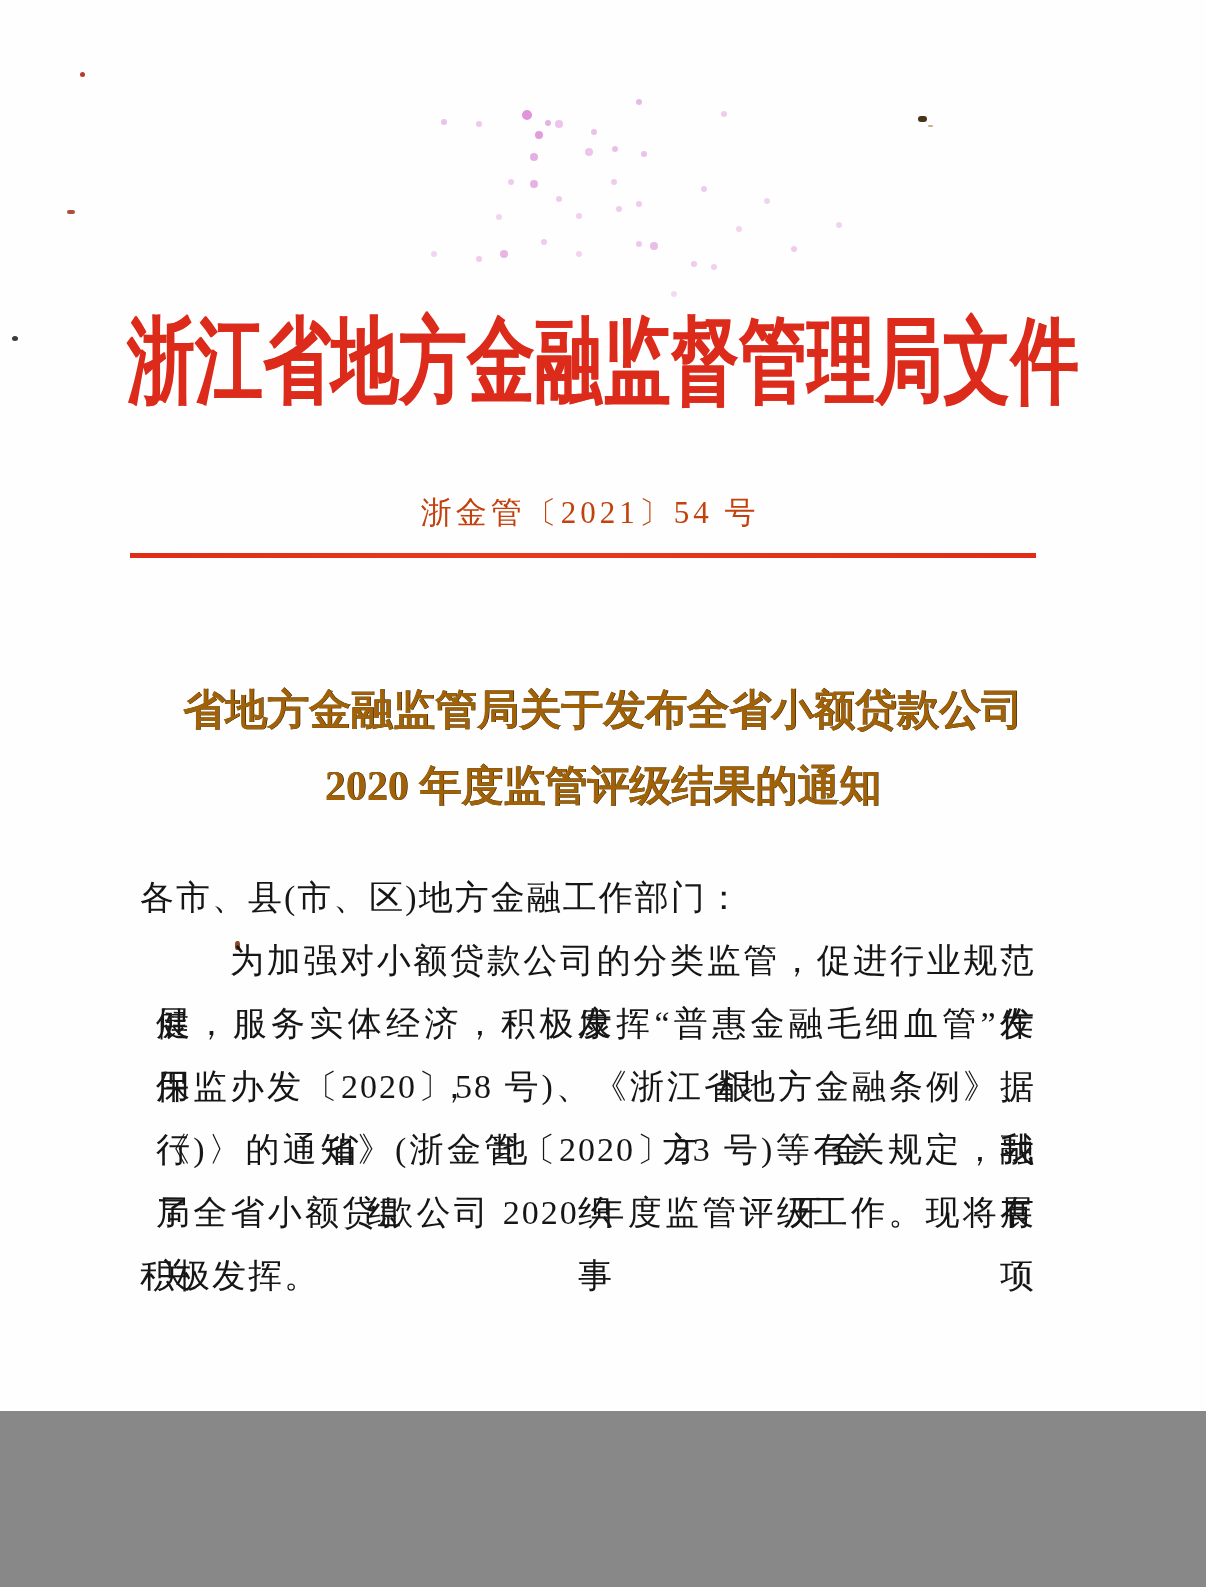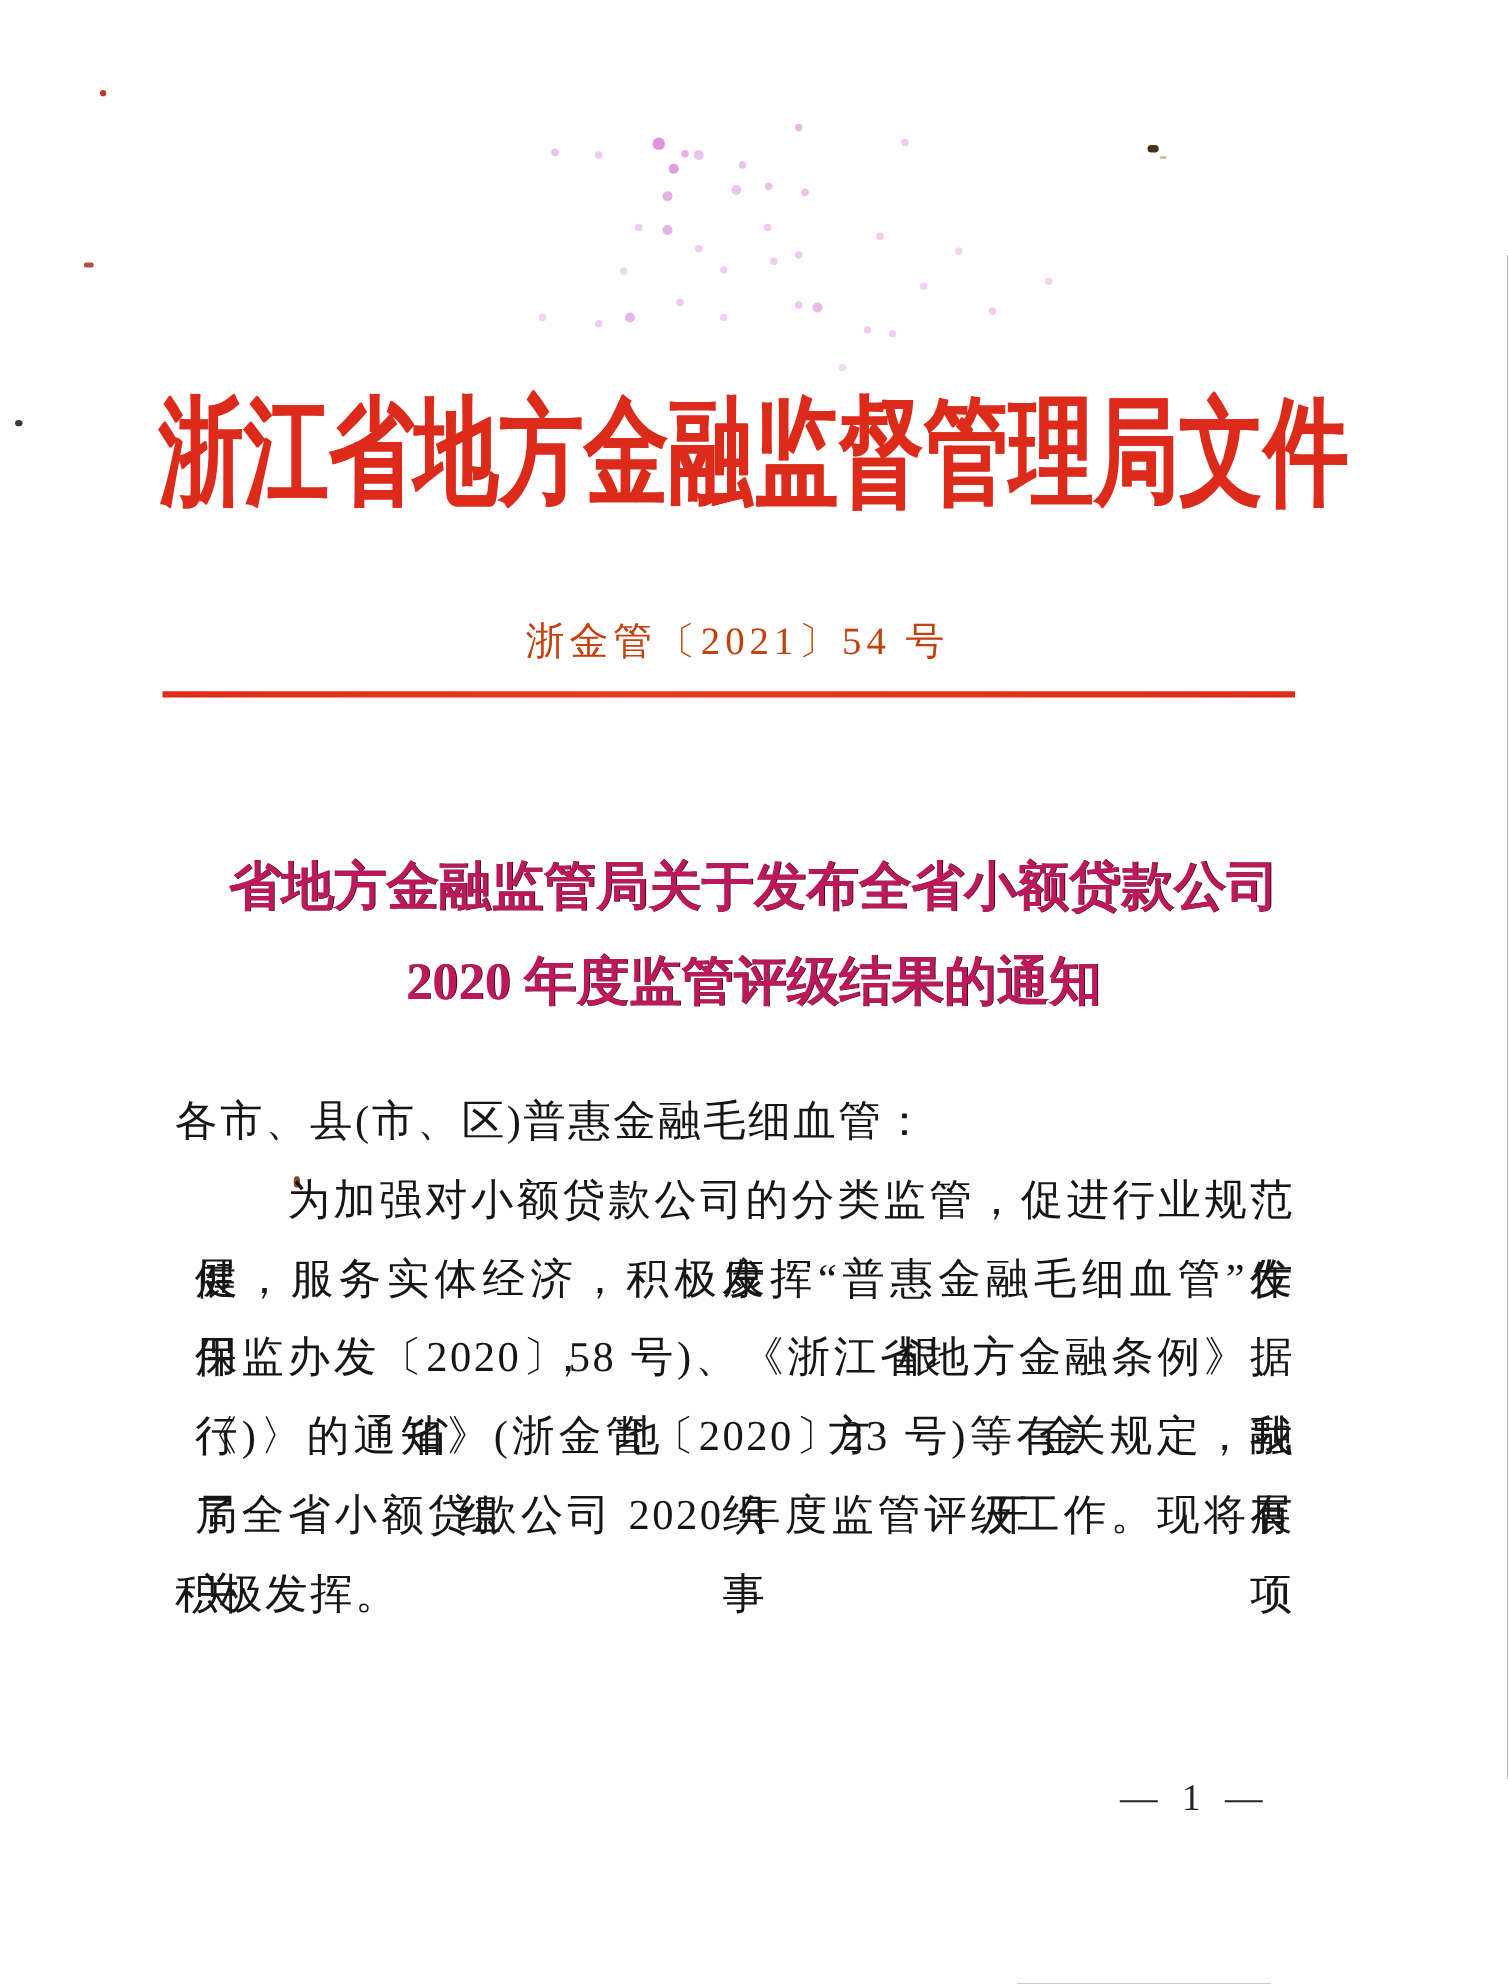--- a/index.html
+++ b/index.html
@@ -4,21 +4,21 @@
 <style>
   html, body {
     margin: 0;
     padding: 0;
     background: #888;
     font-family: "Liberation Serif", "DejaVu Serif", serif;
   }
   .page {
     position: relative;
     width: 1206px;
-    height: 1587px;
+    height: 1411px;
     margin: 0 auto;
     background: #fefefe;
     overflow: hidden;
     color: #1c1c1c;
   }
 
   
   .org-header {
     position: absolute;
     top: 296px;
@@ -62,21 +62,21 @@
   }
 
   
   .doc-title {
     position: absolute;
     top: 672px;
     left: 0;
     width: 1206px;
     text-align: center;
     font-weight: bold;
-    color: #be185d;
+    color: #a16207;
     font-size: 42px;
     line-height: 76px;
     letter-spacing: 0px;
     text-shadow: 0.6px 0 0 #0a0a0a;
   }
   .doc-title .t-line { white-space: nowrap; }
 
   
   .body-block {
     position: absolute;
@@ -180,21 +180,21 @@
   <div class="doc-number">浙金管〔2021〕54 号</div>
 
   <hr class="red-rule">
 
   <div class="doc-title">
     <div class="t-line">省地方金融监管局关于发布全省小额贷款公司</div>
     <div class="t-line">2020 年度监管评级结果的通知</div>
   </div>
 
   <div class="body-block">
-    <div class="line">各市、县(市、区)普惠金融毛细血管：</div>
+    <div class="line">各市、县(市、区)地方金融工作部门：</div>
     <div class="line justify indent">为加强对小额贷款公司的分类监管，促进行业规范健康发</div>
     <div class="line justify">展，服务实体经济，积极发挥“普惠金融毛细血管”作用，根据</div>
     <div class="line justify">保监办发〔2020〕58 号)、《浙江省地方金融条例》、《省地方金融</div>
     <div class="line justify">行)〉的通知》(浙金管〔2020〕23 号)等有关规定，我局组织开展</div>
     <div class="line justify">了全省小额贷款公司 2020 年度监管评级工作。现将有关事项</div>
     <div class="line">积极发挥。</div>
   </div>
 
   <div class="page-number">— 1 —</div>
 

